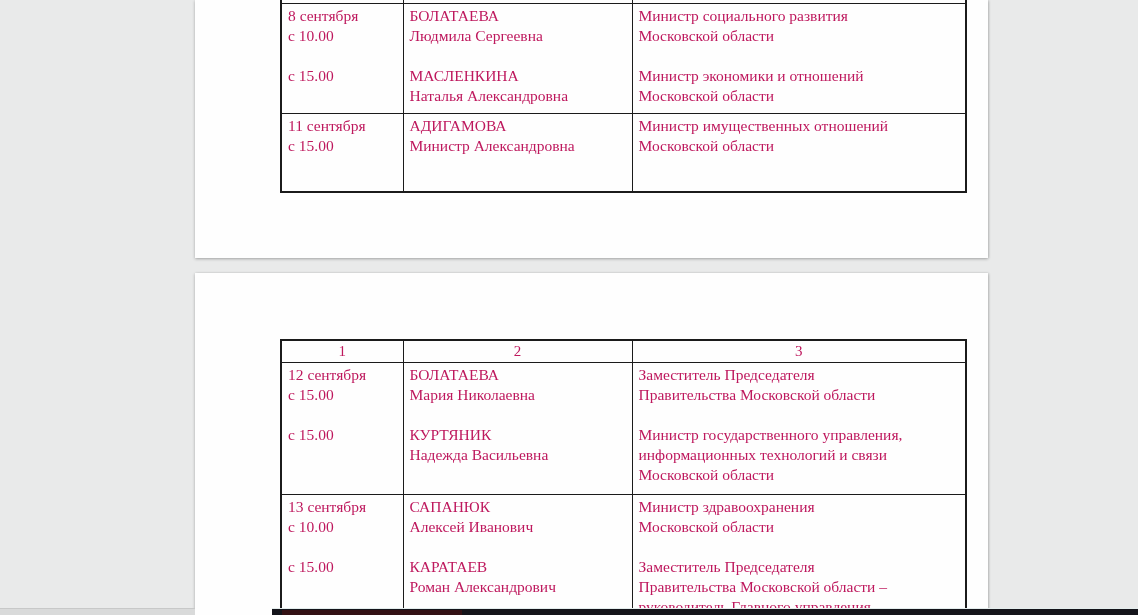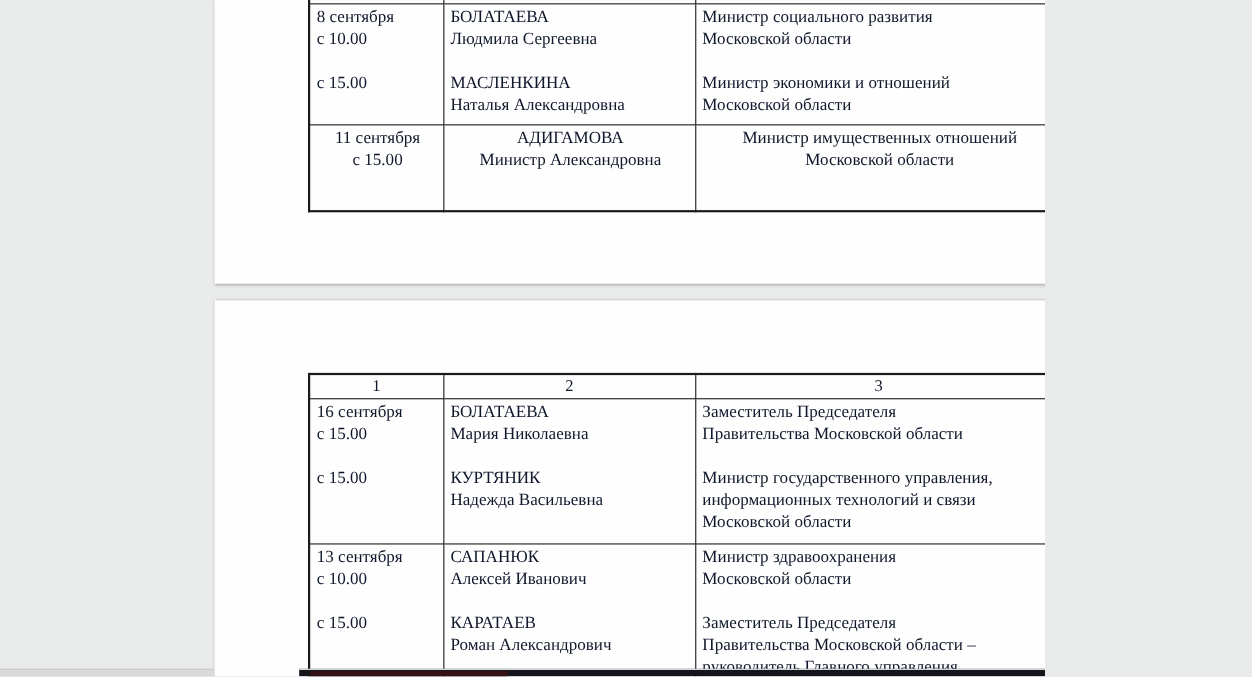--- a/index.html
+++ b/index.html
@@ -1,25 +1,25 @@
 <!DOCTYPE html>
 <html><head>
 <meta charset="utf-8">
 <style>
   * { margin: 0; padding: 0; box-sizing: border-box; }
   html, body { background: #e9eaea; }
 
   .screen {
     position: relative;
-    width: 950px;
+    width: 1138px;
     height: 615px;
     overflow: hidden;
     background: #e9eaea;
     font-family: "Liberation Serif", "DejaVu Serif", serif;
-    color: #0f172a;
+    color: #be185d;
   }
 
   .page {
     position: absolute;
     left: 195px;
     width: 793px;
     background: #fefefe;
     box-shadow: 0 1px 3px rgba(0,0,0,0.28), 1px 0 2px rgba(0,0,0,0.10);
     overflow: hidden;
   }
@@ -45,21 +45,21 @@
     line-height: 20px;
     white-space: pre-line;
     overflow: hidden;
   }
   col.c1 { width: 122px; }
   col.c2 { width: 229px; }
   col.c3 { width: 334px; }
 
   tr.cut-row  { height: 12px; }
   tr.r1-1     { height: 110px; }
-  tr.r1-2     { height: 79px; text-align: center; }
+  tr.r1-2     { height: 79px; }
   tr.head-row { height: 22px; }
   tr.r2-1     { height: 132px; }
   tr.r2-2     { height: 172px; }
 
   tr.head-row td {
     text-align: center;
     padding: 0;
     font-size: 15px;
     line-height: 21px;
     white-space: normal;
@@ -140,21 +140,21 @@
           <col class="c2">
           <col class="c3">
         </colgroup>
       <tbody>
           <tr class="head-row">
         <td>1</td>
         <td>2</td>
         <td>3</td>
       </tr>
       <tr class="r2-1">
-        <td>16 сентября
+        <td>12 сентября
 с 15.00
 
 с 15.00</td>
         <td>БОЛАТАЕВА
 Мария Николаевна
 
 КУРТЯНИК
 Надежда Васильевна</td>
         <td>Заместитель Председателя
 Правительства Московской области

